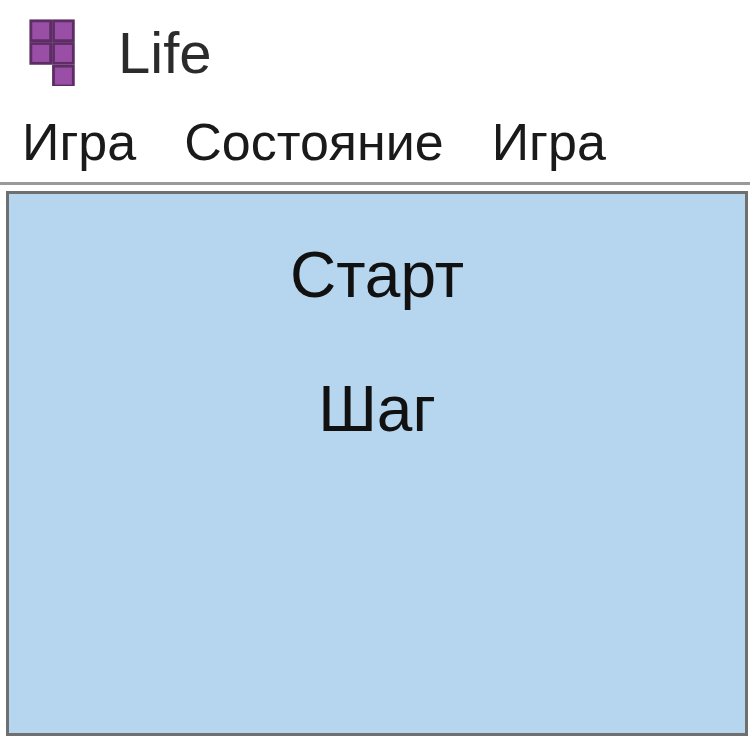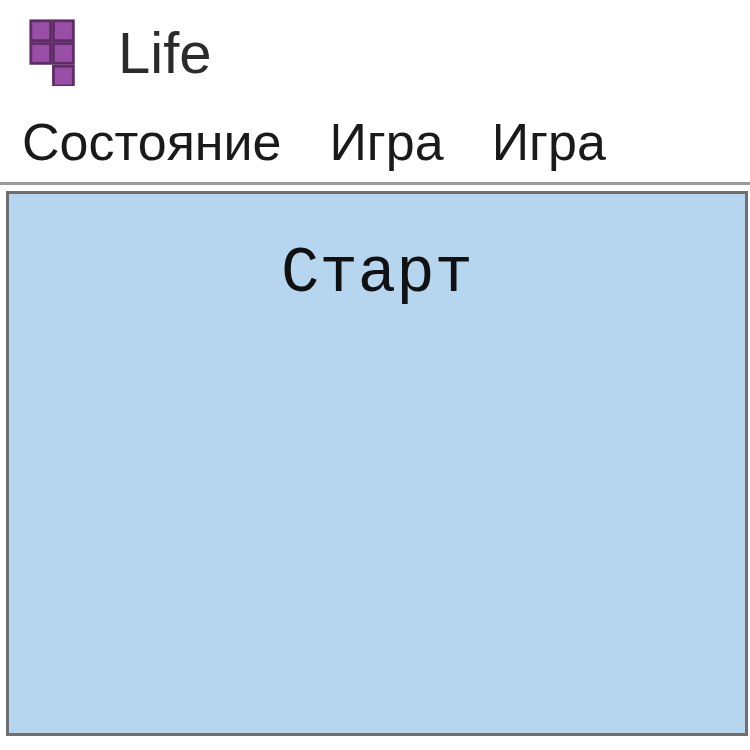--- a/index.html
+++ b/index.html
@@ -49,21 +49,21 @@
       border: 3px solid #6f6f6f;
       width: 742px;
       height: 545px;
       display: flex;
       flex-direction: column;
       align-items: center;
       padding-top: 44px;
       gap: 60px;
     }
     .panel .action {
-      font-family: Liberation Mono, monospace;
+      font-family: Liberation Sans, sans-serif;
       font-size: 64px;
       color: #111;
       cursor: default;
       text-align: center;
     }
   </style>
 </head>
 <body>
 
 <div class="titlebar">
@@ -74,22 +74,23 @@
       <rect x="18" y="2" width="14" height="14" fill="#9a4fa6" stroke="#5e2d66" stroke-width="2"></rect>
       <rect x="18" y="18" width="14" height="14" fill="#9a4fa6" stroke="#5e2d66" stroke-width="2"></rect>
       <rect x="2" y="18" width="14" height="14" fill="#9a4fa6" stroke="#5e2d66" stroke-width="2"></rect>
       <rect x="18" y="34" width="14" height="14" fill="#9a4fa6" stroke="#5e2d66" stroke-width="2"></rect>
     </svg>
   </span>
   <span class="app-title">Life</span>
 </div>
 
 <div class="menubar">
+  <span class="menu-item">Игра</span>
   <span class="menu-item">Состояние</span>
-  <span class="menu-item">Игра</span>
   <span class="menu-item">Игра</span>
 </div>
 
 <div class="content-wrap">
   <div class="panel">
     <div class="action">Старт</div>
+    <div class="action">Шаг</div>
   </div>
 </div>
 
 </body></html>

